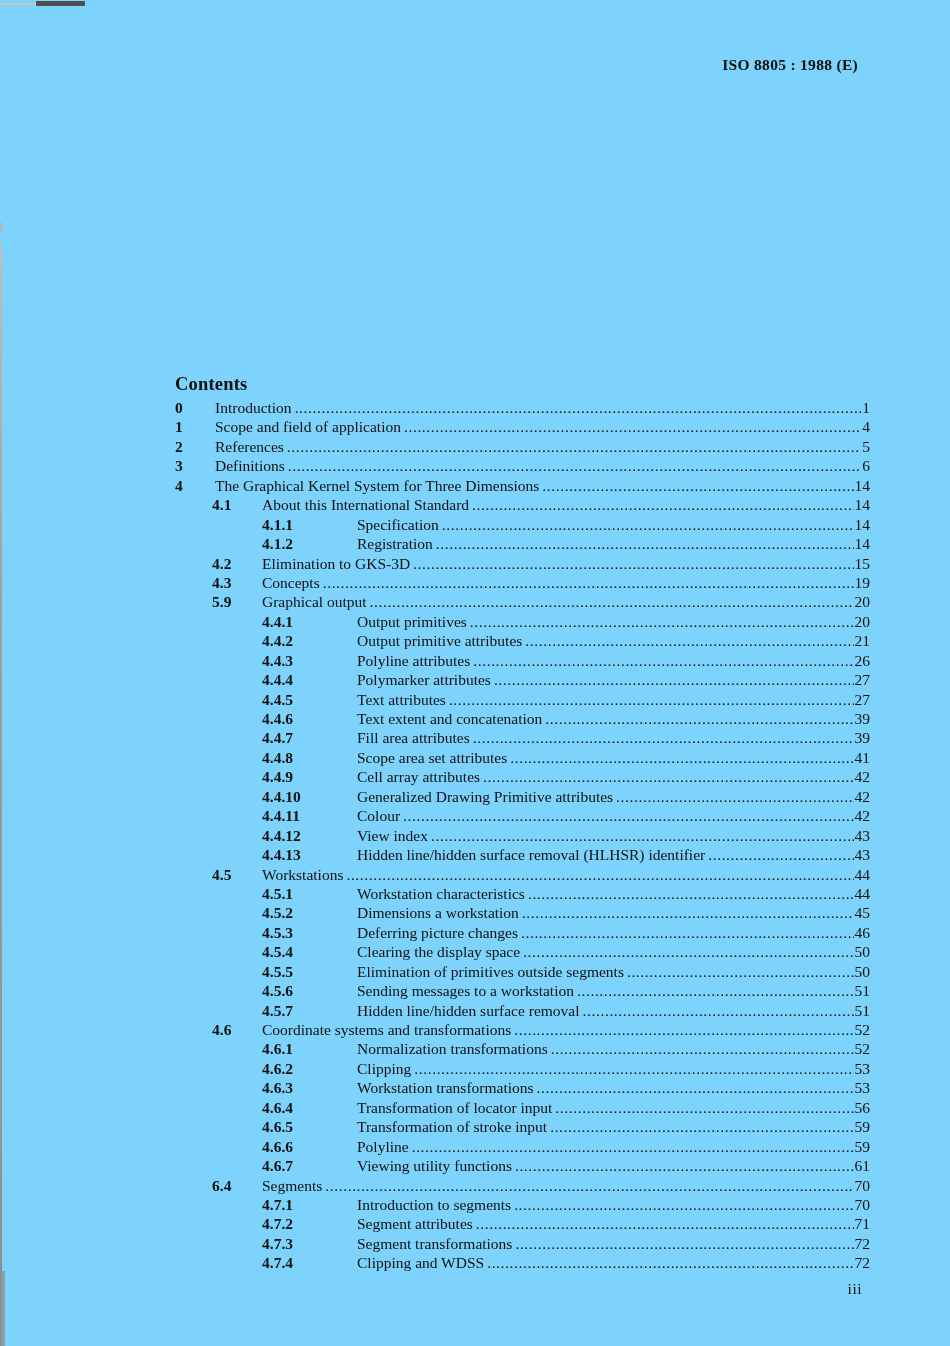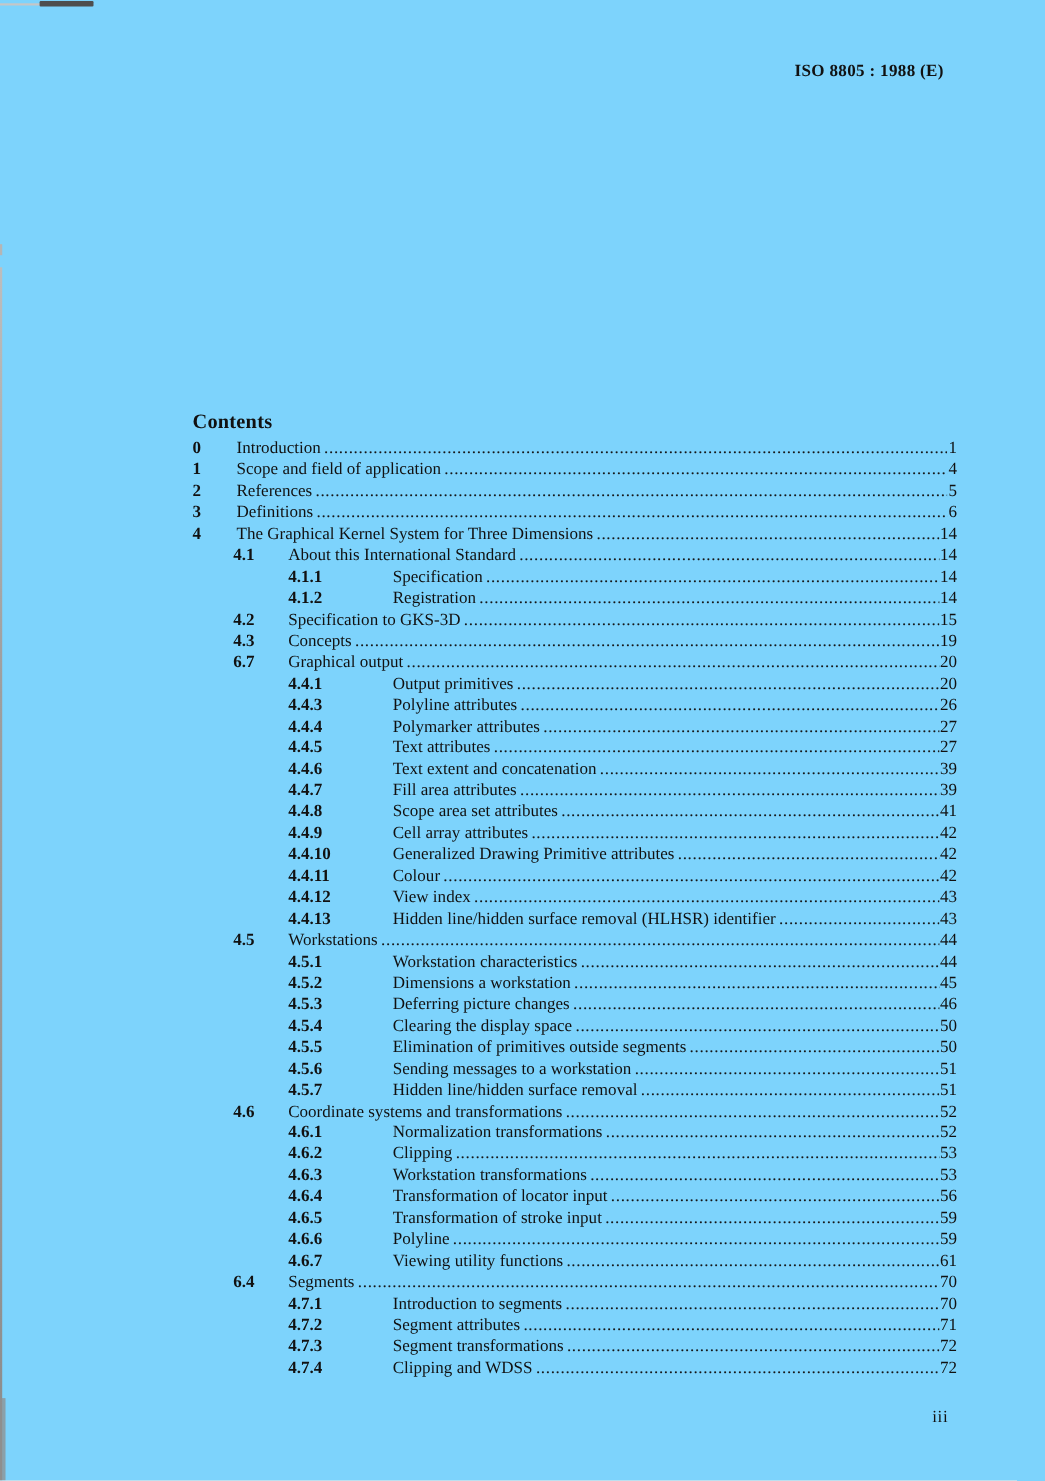--- a/index.html
+++ b/index.html
@@ -178,46 +178,52 @@
 
   <div class="toc-row level-2">
     <span class="toc-num">4.1.2</span>
     <span class="toc-title">Registration</span>
     <span class="toc-leader"></span>
     <span class="toc-page">14</span>
   </div>
 
   <div class="toc-row level-1">
     <span class="toc-num">4.2</span>
-    <span class="toc-title">Specification to GKS-3D</span>
+    <span class="toc-title">Elimination to GKS-3D</span>
     <span class="toc-leader"></span>
     <span class="toc-page">15</span>
   </div>
 
   <div class="toc-row level-1">
     <span class="toc-num">4.3</span>
     <span class="toc-title">Concepts</span>
     <span class="toc-leader"></span>
     <span class="toc-page">19</span>
   </div>
 
   <div class="toc-row level-1">
-    <span class="toc-num">6.7</span>
+    <span class="toc-num">5.9</span>
     <span class="toc-title">Graphical output</span>
     <span class="toc-leader"></span>
     <span class="toc-page">20</span>
   </div>
 
   <div class="toc-row level-2">
     <span class="toc-num">4.4.1</span>
     <span class="toc-title">Output primitives</span>
     <span class="toc-leader"></span>
     <span class="toc-page">20</span>
   </div>
 
+  <div class="toc-row level-2">
+    <span class="toc-num">4.4.2</span>
+    <span class="toc-title">Output primitive attributes</span>
+    <span class="toc-leader"></span>
+    <span class="toc-page">21</span>
+  </div>
 
   <div class="toc-row level-2">
     <span class="toc-num">4.4.3</span>
     <span class="toc-title">Polyline attributes</span>
     <span class="toc-leader"></span>
     <span class="toc-page">26</span>
   </div>
 
   <div class="toc-row level-2">
     <span class="toc-num">4.4.4</span>

